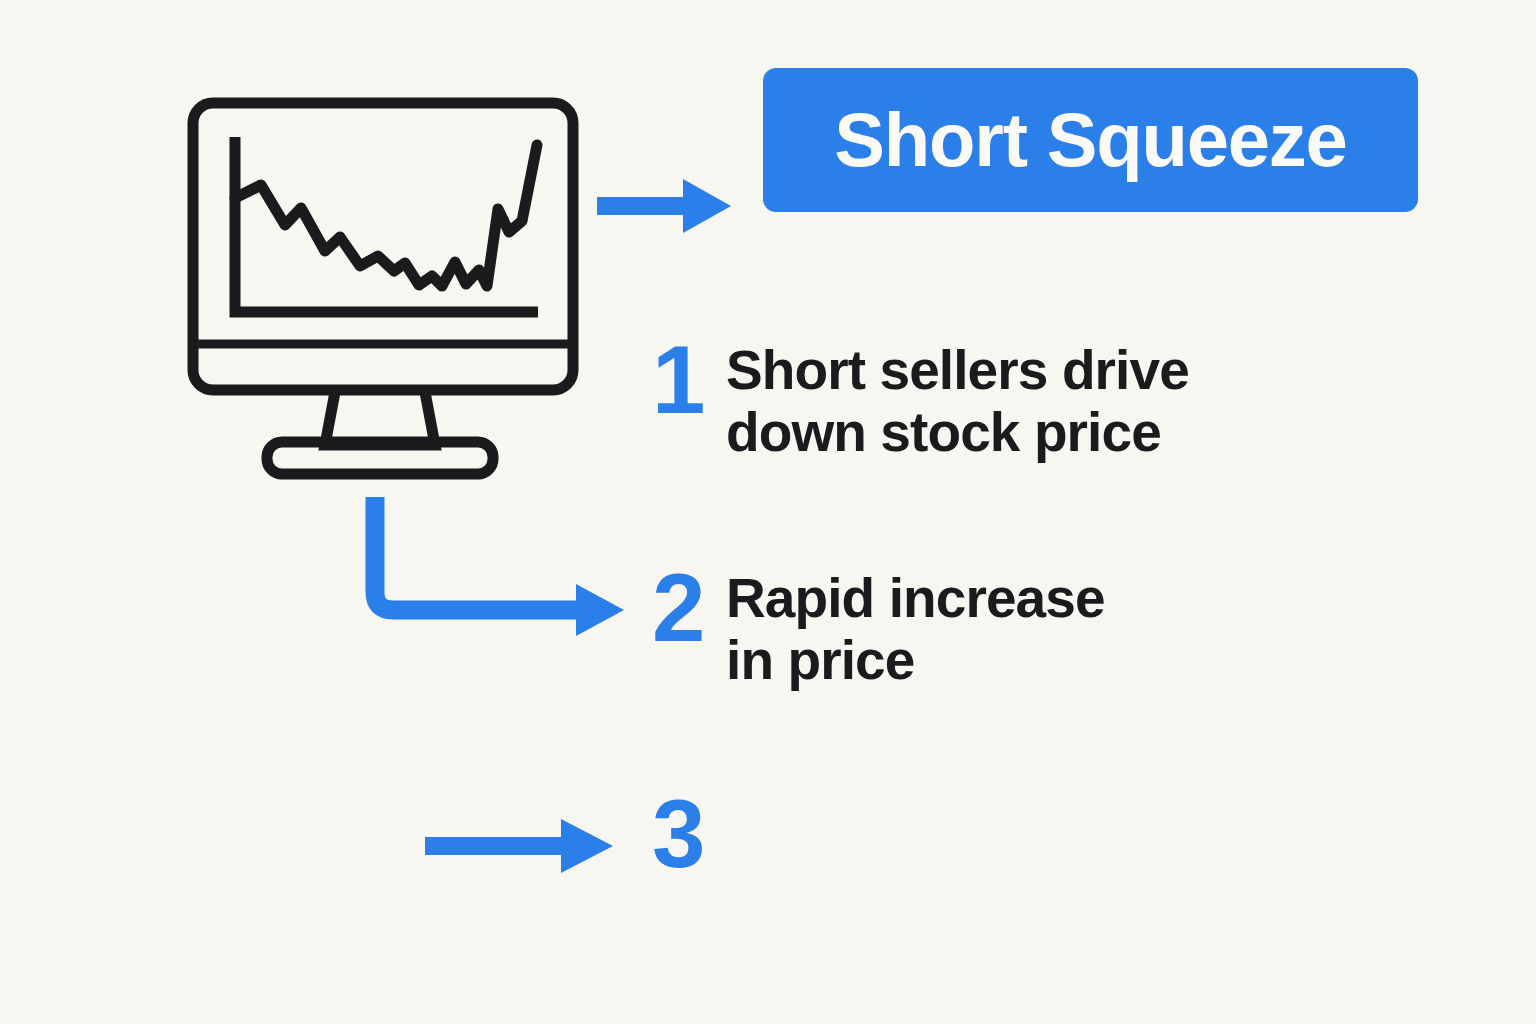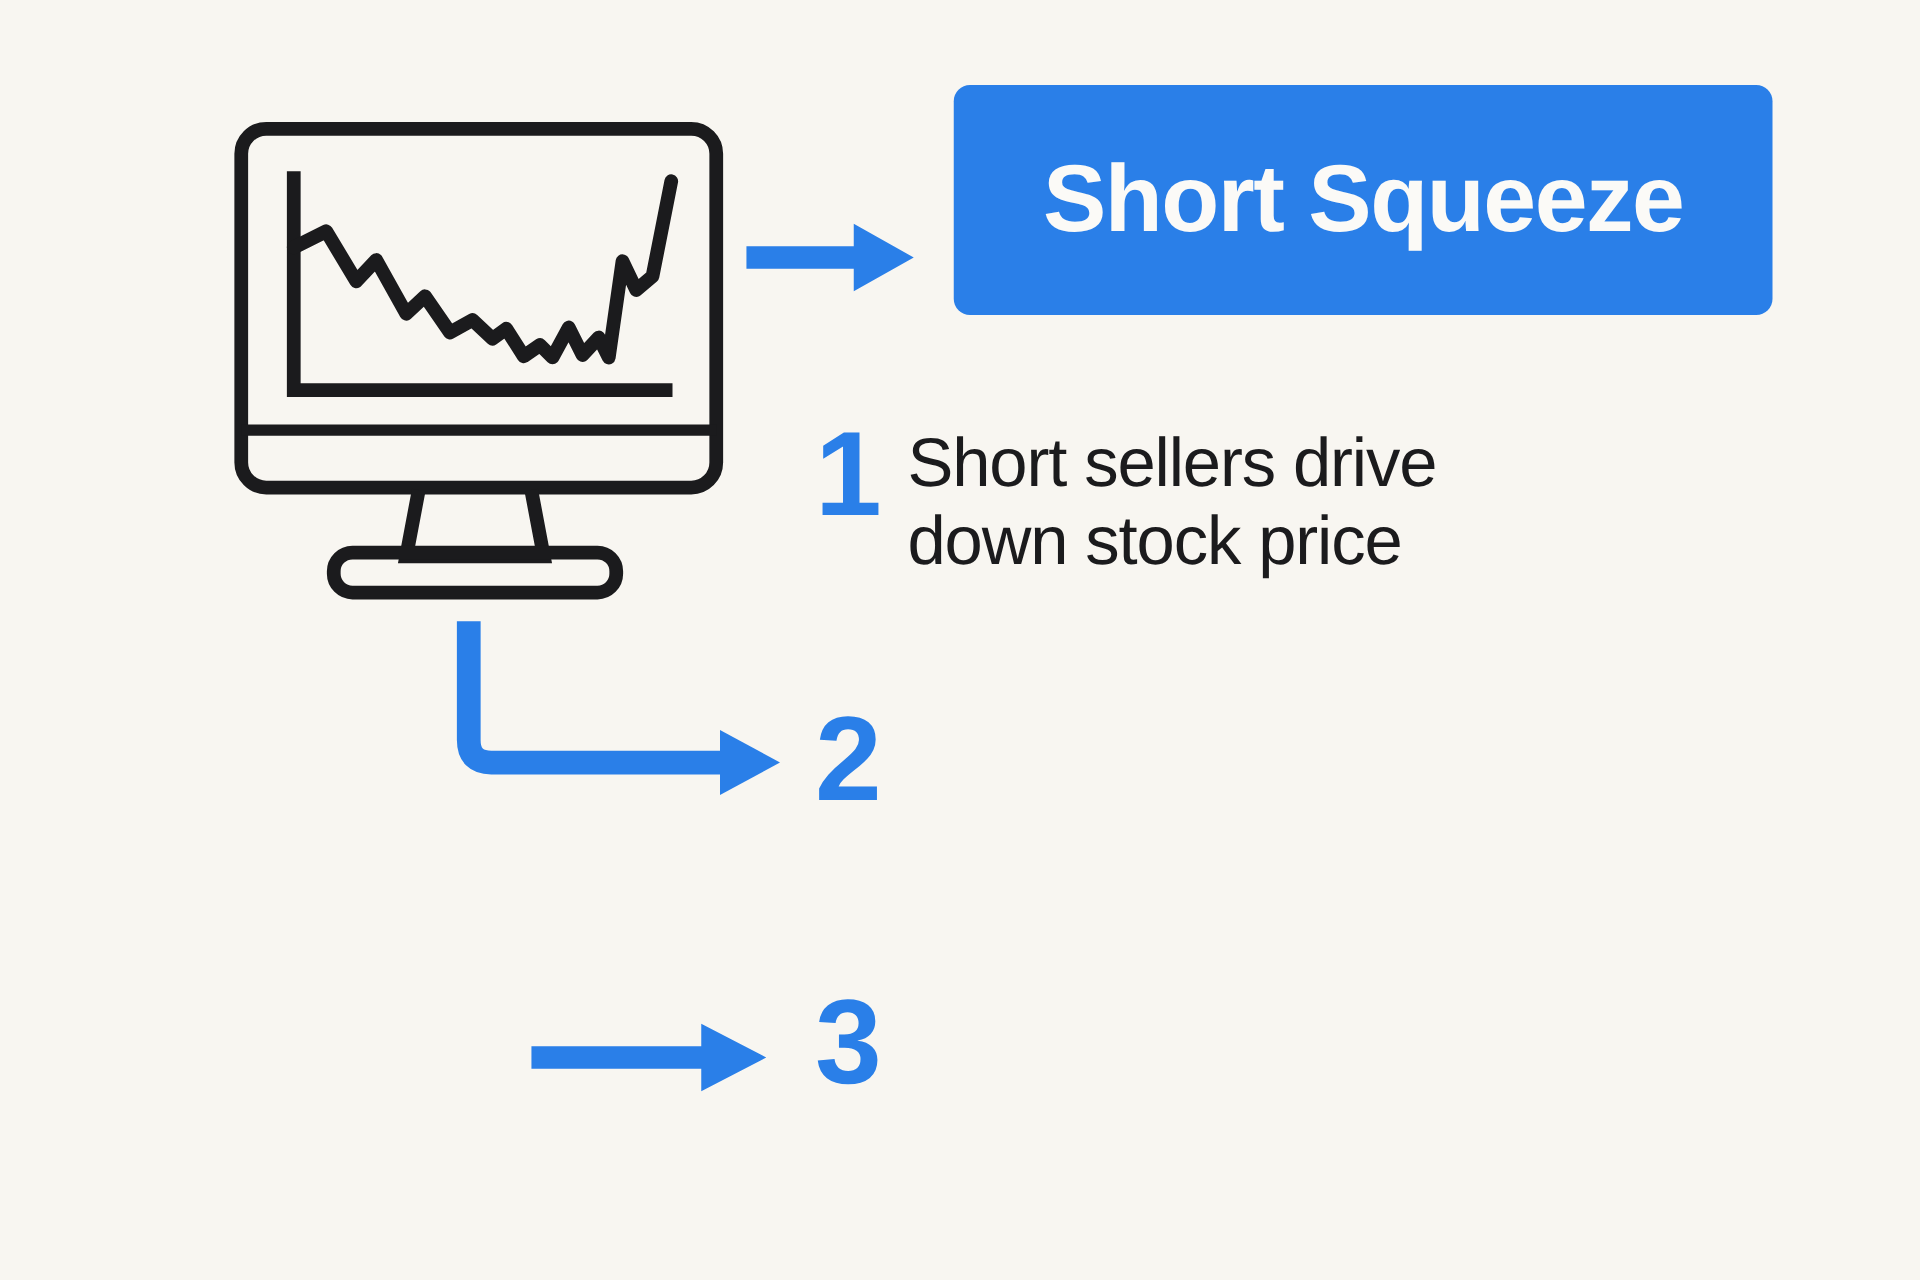--- a/index.html
+++ b/index.html
@@ -58,21 +58,21 @@
     height: 62px;
   }
   .arrow-1 svg, .arrow-elbow svg, .arrow-3 svg { display: block; width: 100%; height: 100%; }
 
   
   .title-badge {
     position: absolute;
     left: 763px;
     top: 68px;
     width: 655px;
-    height: 184px;
+    height: 144px;
     background: #2a7fe8;
     border-radius: 13px;
     display: flex;
     align-items: center;
     justify-content: center;
   }
   .title-badge .badge-text {
     color: #fbfaf7;
     font-size: 76px;
     font-weight: 700;
@@ -93,21 +93,21 @@
     font-weight: 700;
     line-height: 0.92;
     width: 74px;
     flex: 0 0 74px;
     text-align: left;
     letter-spacing: -2px;
   }
   .step-text {
     color: #1b1b1d;
     font-size: 55px;
-    font-weight: 400;
+    font-weight: 700;
     line-height: 1.12;
     letter-spacing: -0.9px;
     white-space: pre-line;
     padding-top: 4px;
   }
 
   .step-1 { left: 652px; top: 336px; }
   .step-2 { left: 652px; top: 564px; }
   .step-3 { left: 652px; top: 790px; }
 </style>
@@ -159,19 +159,21 @@
   </div>
 
   <div class="step step-1">
     <span class="step-num">1</span>
     <span class="step-text">Short sellers drive
 down stock price</span>
   </div>
 
   <div class="step step-2">
     <span class="step-num">2</span>
+    <span class="step-text">Rapid increase
+in price</span>
   </div>
 
   <div class="step step-3">
     <span class="step-num">3</span>
   </div>
 
 </div>
 
 </body></html>

